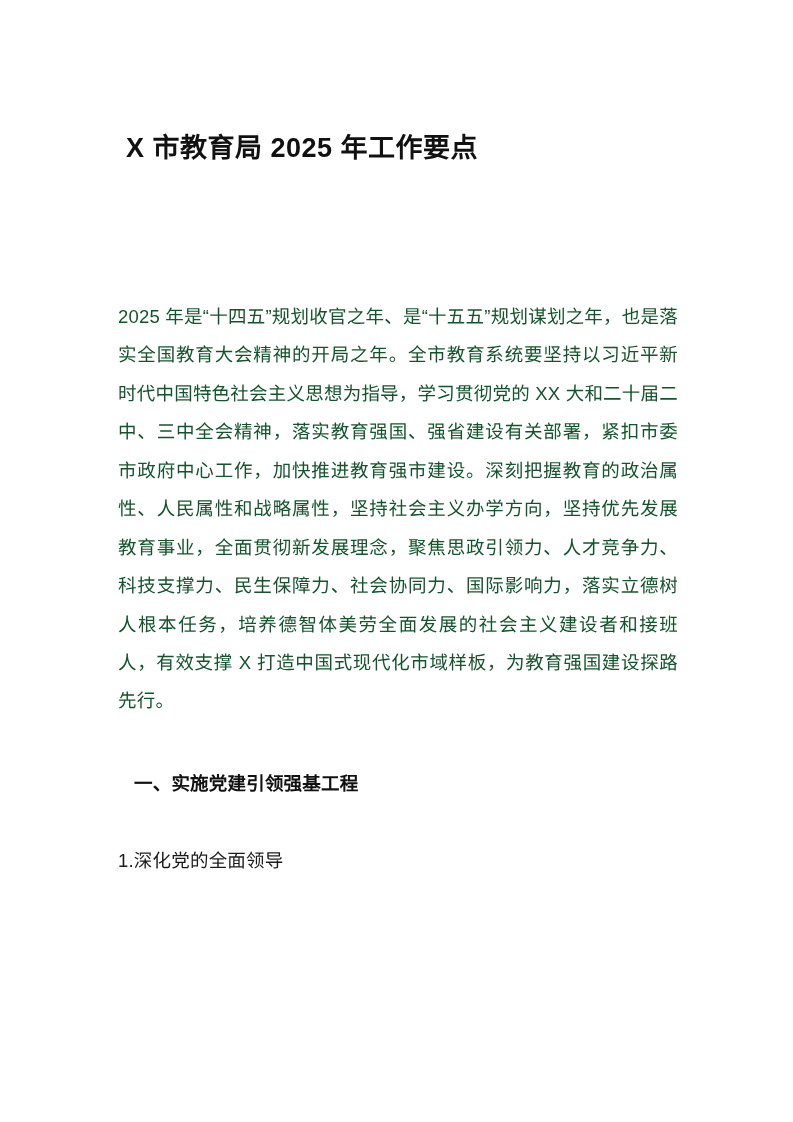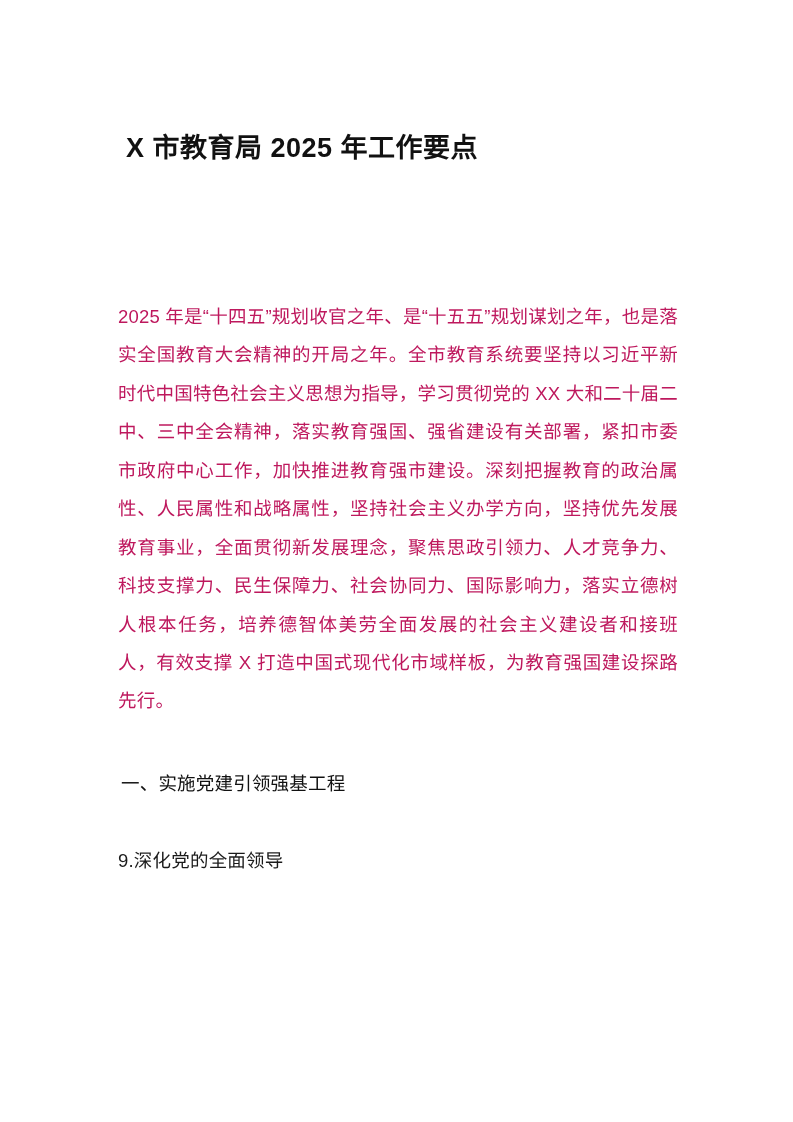--- a/index.html
+++ b/index.html
@@ -40,27 +40,27 @@
   .spacer-after-title {
     height: 122px;
   }
   .para {
     margin: 0;
     font-size: 18.5px;
     line-height: 2.08;
     letter-spacing: 0.2px;
     text-align: justify;
     text-justify: inter-ideograph;
-    color: #be185d;
+    color: #14532d;
   }
   .heading-1 {
-    margin: 3px;
+    margin: 16px;
     margin-top: 44px;
     font-size: 18.5px;
-    font-weight: 400;
+    font-weight: 700;
     line-height: 2.0;
     letter-spacing: 0.2px;
     color: #111111;
   }
   .heading-2 {
     margin: 0;
     margin-top: 40px;
     font-size: 18.5px;
     font-weight: 400;
     line-height: 2.0;
@@ -75,16 +75,16 @@
   <div class="doc-body">
 
     <h1 class="doc-title">X 市教育局 2025 年工作要点</h1>
 
     <div class="spacer-after-title"></div>
 
     <p class="para">2025 年是“十四五”规划收官之年、是“十五五”规划谋划之年，也是落实全国教育大会精神的开局之年。全市教育系统要坚持以习近平新时代中国特色社会主义思想为指导，学习贯彻党的 XX 大和二十届二中、三中全会精神，落实教育强国、强省建设有关部署，紧扣市委市政府中心工作，加快推进教育强市建设。深刻把握教育的政治属性、人民属性和战略属性，坚持社会主义办学方向，坚持优先发展教育事业，全面贯彻新发展理念，聚焦思政引领力、人才竞争力、科技支撑力、民生保障力、社会协同力、国际影响力，落实立德树人根本任务，培养德智体美劳全面发展的社会主义建设者和接班人，有效支撑 X 打造中国式现代化市域样板，为教育强国建设探路先行。</p>
 
     <p class="heading-1">一、实施党建引领强基工程</p>
 
-    <p class="heading-2">9.深化党的全面领导</p>
+    <p class="heading-2">1.深化党的全面领导</p>
 
   </div>
 </div>
 
 </body></html>

